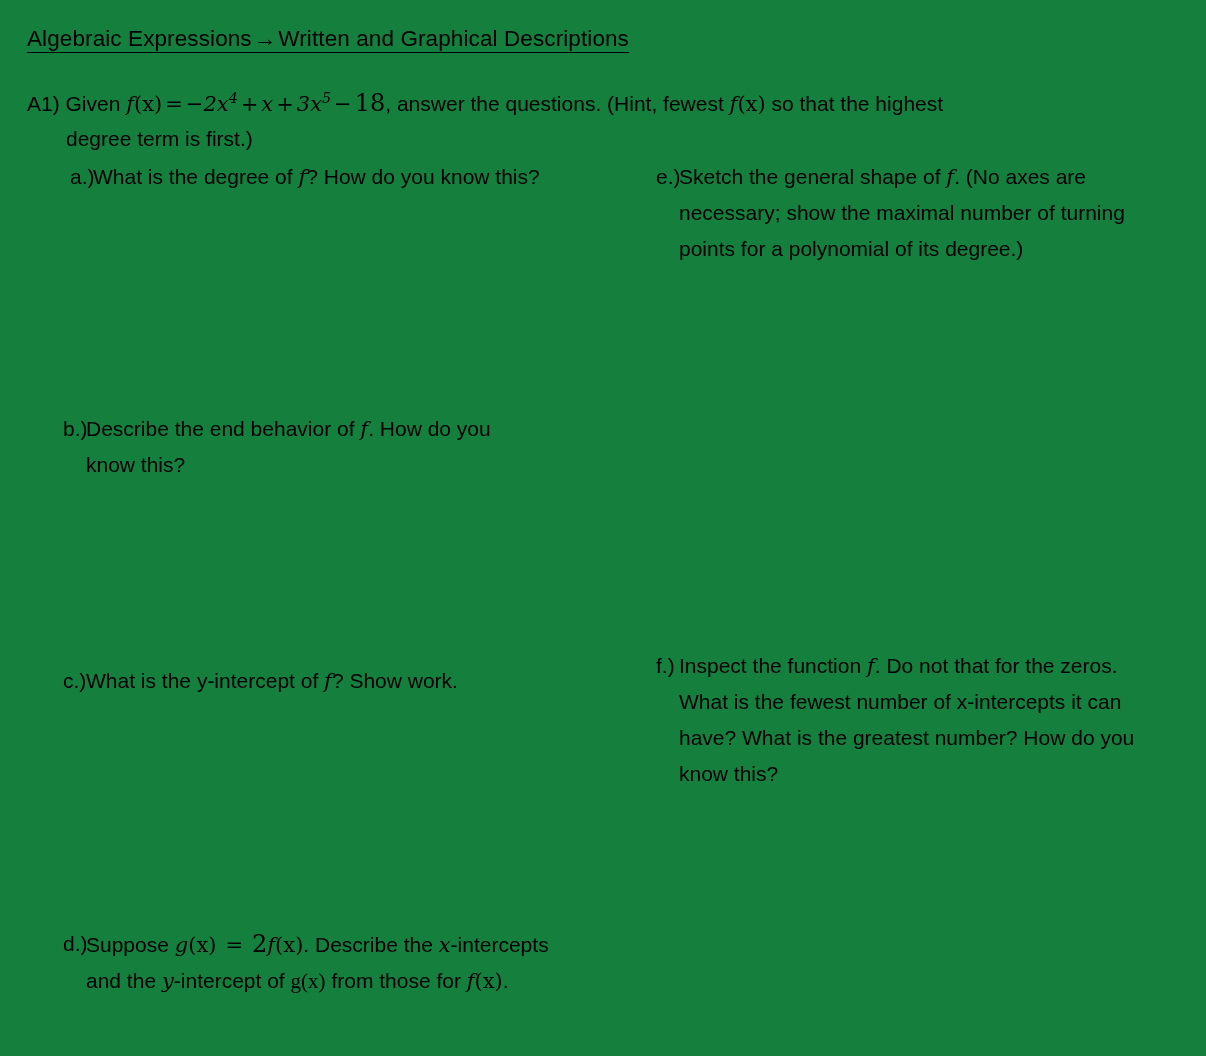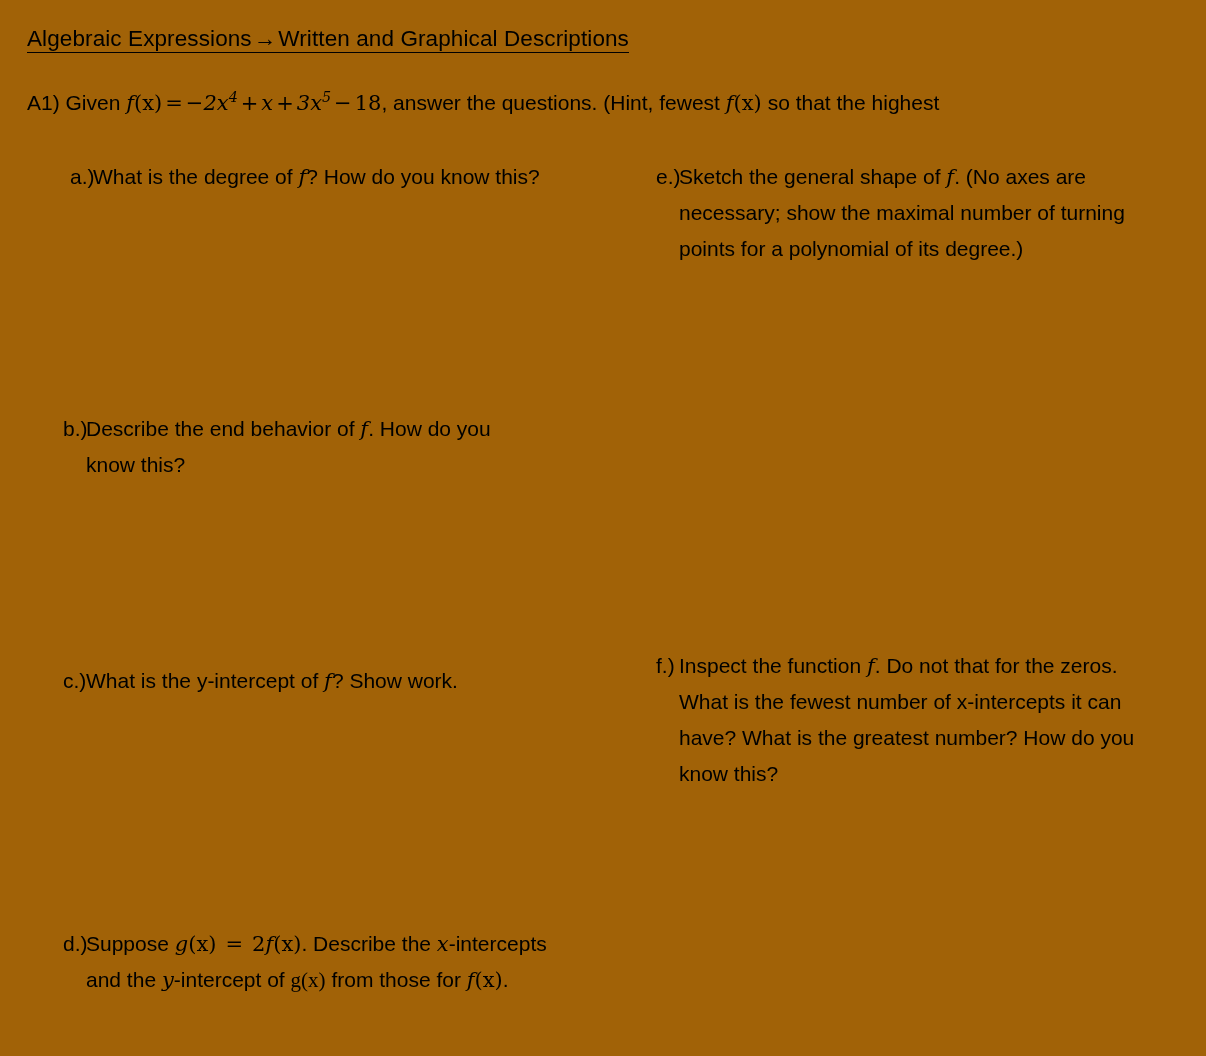--- a/index.html
+++ b/index.html
@@ -12,21 +12,21 @@
     height: 1056px;
     position: relative;
     font-family: "Liberation Sans", sans-serif;
     color: #000000;
     -webkit-font-smoothing: antialiased;
   }
 
   .page {
     position: absolute;
     inset: 0;
-    background: #a16207;
+    background: #15803d;
   }
 
   
   .doc-title {
     position: absolute;
     left: 27px;
     top: 25px;
     font-size: 22.5px;
     line-height: 28px;
     white-space: nowrap;
@@ -97,21 +97,21 @@
   .math.upr { font-style: normal; }
   .math sup {
     font-size: 0.68em;
     vertical-align: super;
     line-height: 0;
     font-style: italic;
   }
   .mathnum {
     font-family: "DejaVu Serif", "Liberation Serif", serif;
     font-style: normal;
-    font-size: 21px;
+    font-size: 24px;
   }
   .op {
     font-family: "DejaVu Serif", "Liberation Serif", serif;
     font-style: normal;
     padding: 0 3px;
   }
   .var-i {
     font-family: "DejaVu Serif", "Liberation Serif", serif;
     font-style: italic;
     font-size: 21px;
@@ -130,20 +130,21 @@
   <div class="doc-title">
     <span class="ul"><span>Algebraic Expressions</span><span class="arrow">→</span><span>Written and Graphical Descriptions</span></span>
   </div>
 
   <div class="stem"><span>A1)</span>
     <span>Given</span>
     <span class="math"><span>f</span><span class="math upr">(x)</span><span class="op">=</span><span>−2x</span><sup>4</sup><span class="op">+</span><span>x</span><span class="op">+</span><span>3x</span><sup>5</sup><span class="op">−</span><span class="mathnum">18</span></span><span>, answer the questions.  (Hint, fewest</span>
     <span class="math">f<span class="math upr">(x)</span></span>
     <span>so that the highest</span>
   </div>
+  <div class="stem-line2">degree term is first.)</div>
 
   <div class="col-left">
 
     <div class="qitem q-a">
       <span class="marker">a.)</span>
       <div class="qtext"><span>What is the degree of</span>
         <span class="math">f</span><span>?  How do you know this?</span></div>
     </div>
 
     <div class="qitem q-b">

